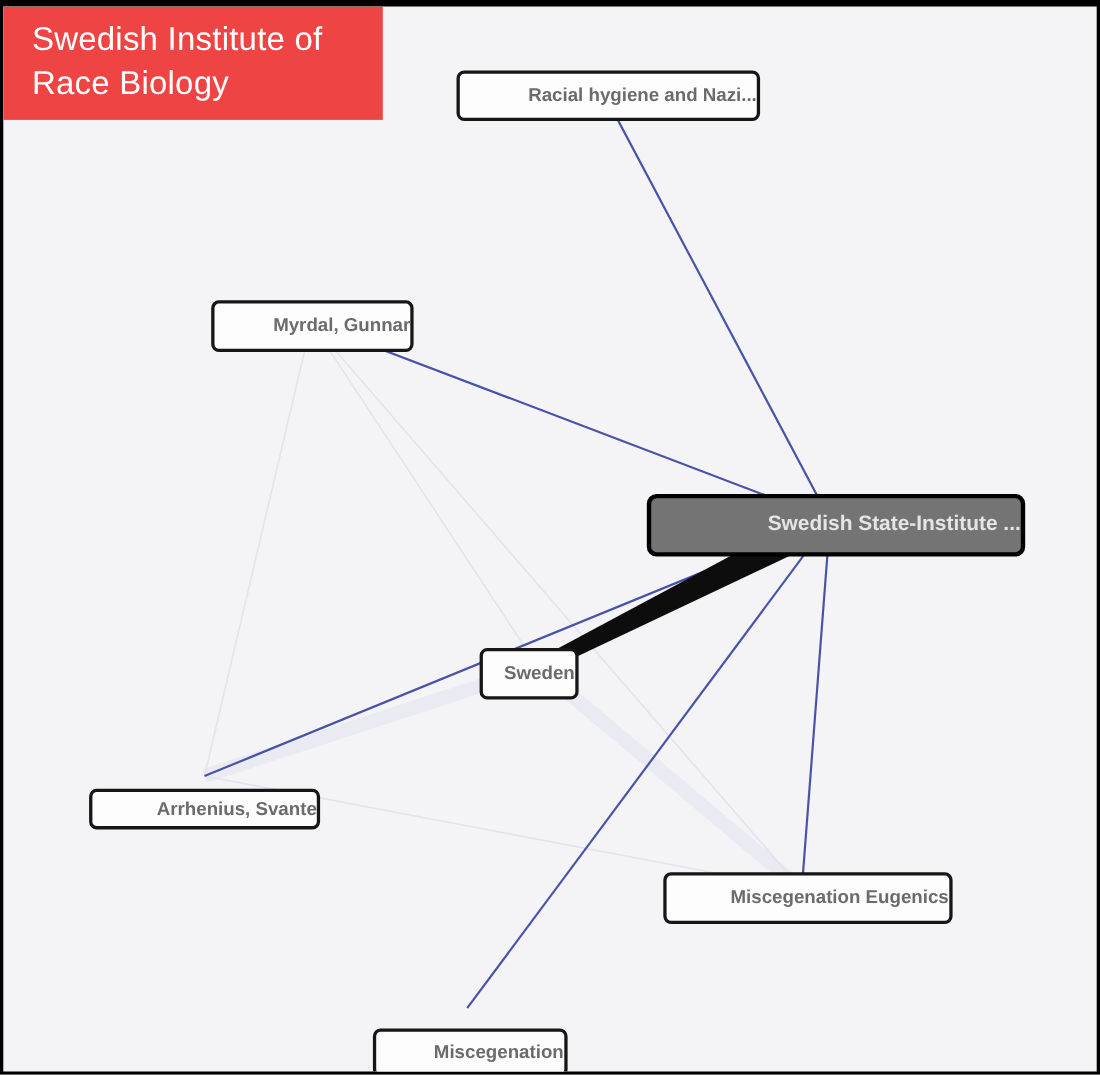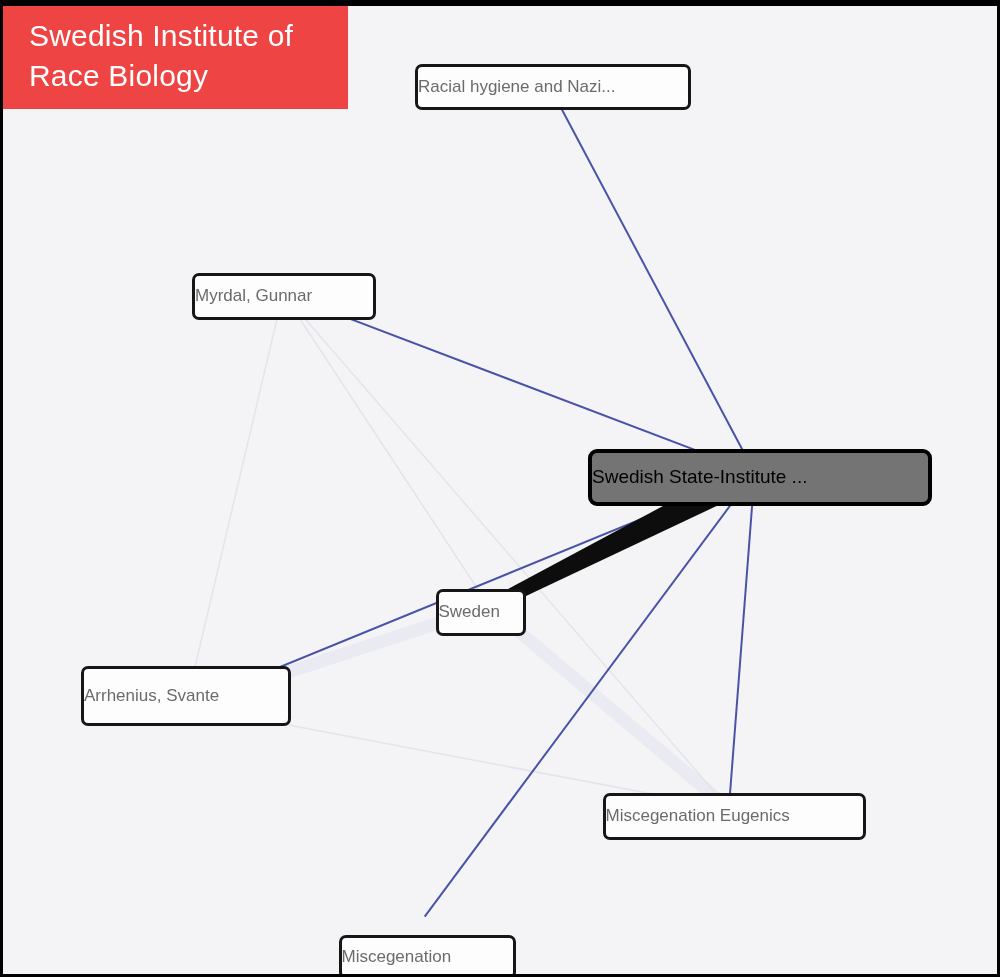--- a/index.html
+++ b/index.html
@@ -13,32 +13,33 @@
     overflow:hidden;
     font-family:"Liberation Sans", sans-serif;
   }
   #edge-layer{position:absolute;left:0;top:0;width:100%;height:100%;}
   .node{
     position:absolute;
     box-sizing:border-box;
     background:#fdfdfd;
     border:3px solid #161616;
     border-radius:7px;
-    display:flex;align-items:center;justify-content:flex-start;
+    display:flex;align-items:center;justify-content:flex-end;
     color:#6b6b6b;
     font-size:17px;
     white-space:nowrap;
     cursor:pointer;
     z-index:2;
+    font-weight:bold;
   }
   .node.selected{
     background:#747474;
     border:4px solid #000;
     border-radius:9px;
-    color:#000000;
+    color:#e5e5e5;
     font-size:19px;
   }
   #title-plate{
     position:absolute;left:0;top:0;
     width:345px;height:103px;
     background:#ef4444;
     color:#fff;
     z-index:3;
     box-sizing:border-box;
     padding:10px 20px 0 26px;
@@ -77,21 +78,21 @@
       </div>
       <div class="node" style="left: 189px; top: 266.5px; width: 184px; height: 47px;">
         <span>Myrdal, Gunnar</span>
       </div>
       <div class="node selected" style="left: 585px; top: 442.5px; width: 344px; height: 57px;">
         <span>Swedish State-Institute ...</span>
       </div>
       <div class="node" style="left: 432.5px; top: 582.5px; width: 90px; height: 47px;">
         <span>Sweden</span>
       </div>
-      <div class="node" style="left: 78px; top: 660px; width: 210px; height: 60px;">
+      <div class="node" style="left: 78px; top: 711px; width: 210px; height: 37px;">
         <span>Arrhenius, Svante</span>
       </div>
       <div class="node" style="left: 599.5px; top: 786.5px; width: 263px; height: 47px;">
         <span>Miscegenation Eugenics</span>
       </div>
       <div class="node" style="left: 335.5px; top: 929px; width: 177px; height: 44px;">
         <span>Miscegenation</span>
       </div>
     </div>
 </div>

